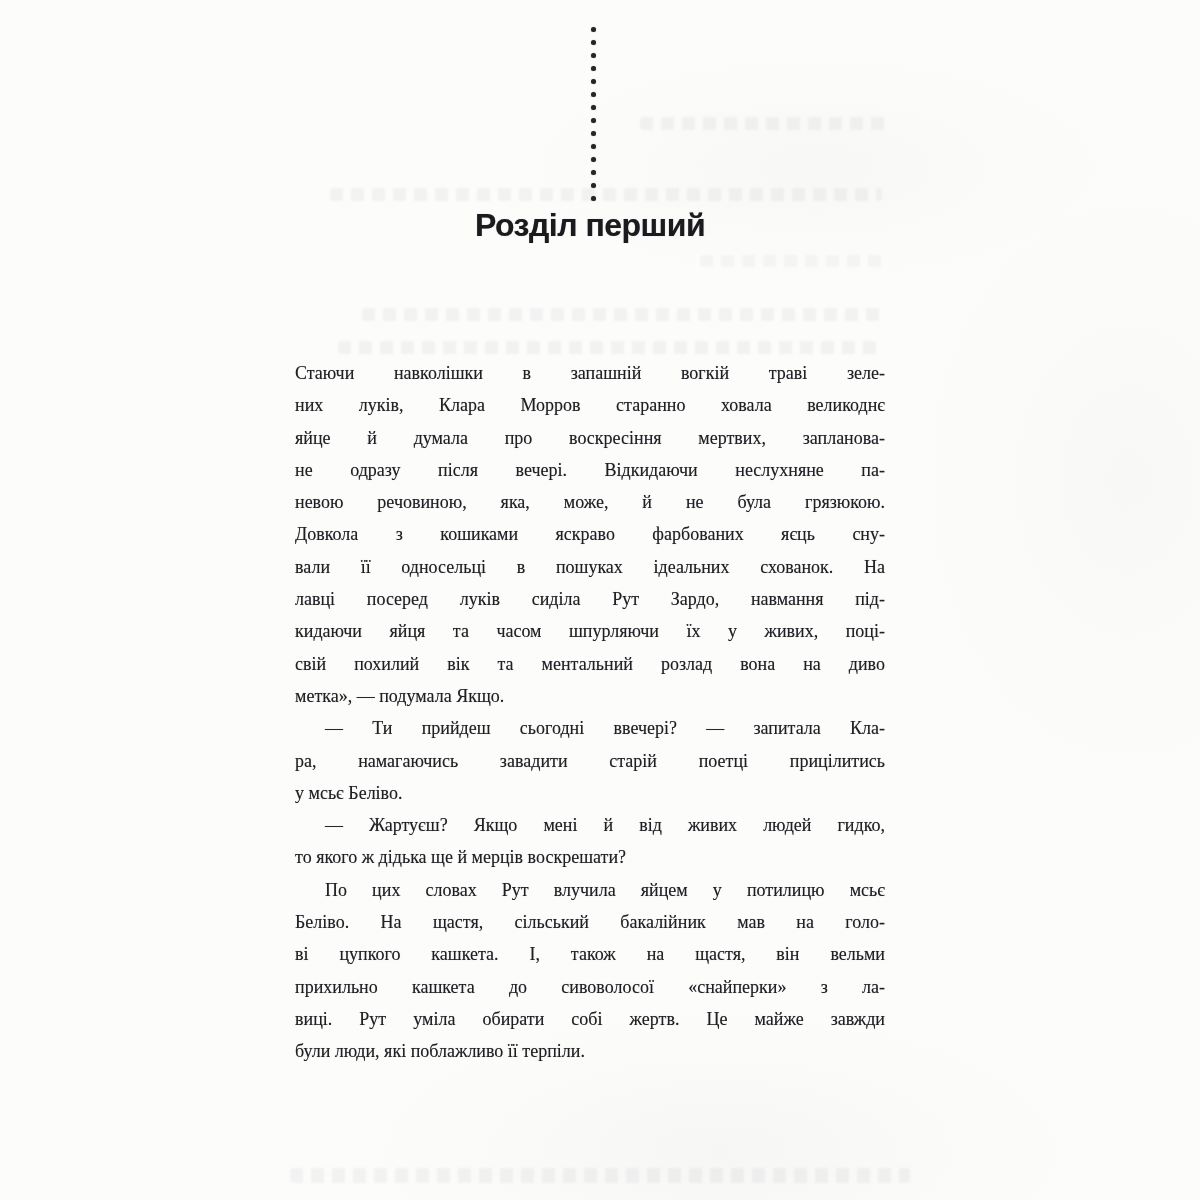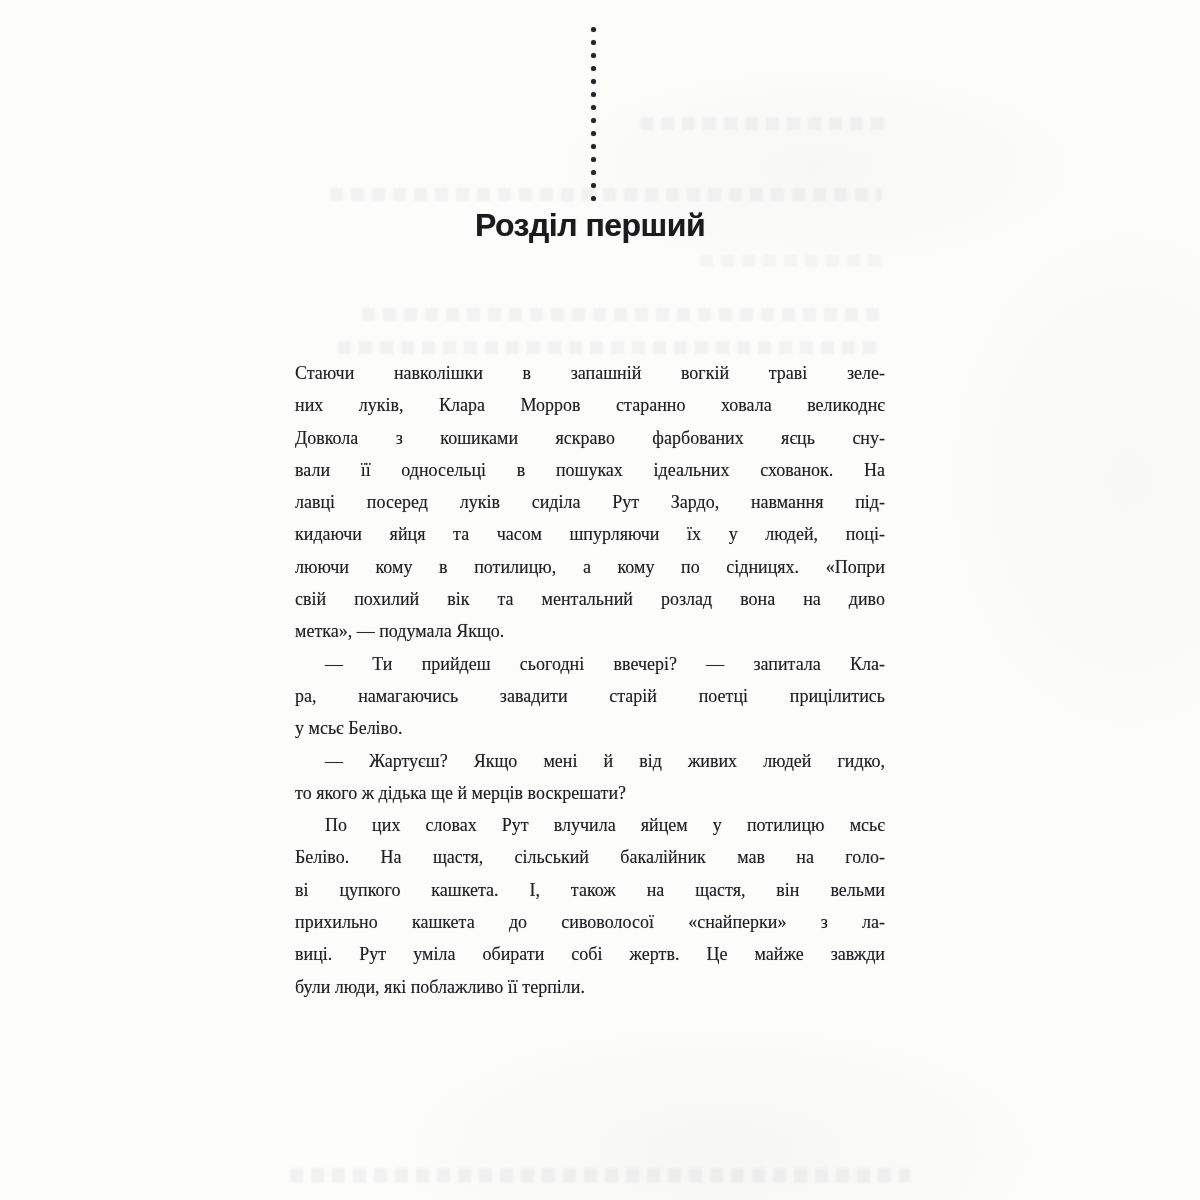--- a/index.html
+++ b/index.html
@@ -121,25 +121,27 @@
       <div class="dot"></div>
       <div class="dot"></div>
       <div class="dot"></div>
     </div>
 
   <h1 class="heading" style="color: rgb(27, 27, 31);">Розділ перший</h1>
 
   <div class="text-block" id="text-block" style="color: rgb(31, 31, 36);">
       <div class="line">Стаючи навколішки в запашній вогкій траві зеле-</div>
       <div class="line">них луків, Клара Морров старанно ховала великоднє</div>
+      <div class="line">яйце й думала про воскресіння мертвих, запланова-</div>
+      <div class="line">не одразу після вечері. Відкидаючи неслухняне па-</div>
+      <div class="line">невою речовиною, яка, може, й не була грязюкою.</div>
       <div class="line">Довкола з кошиками яскраво фарбованих яєць сну-</div>
       <div class="line">вали її односельці в пошуках ідеальних схованок. На</div>
       <div class="line">лавці посеред луків сиділа Рут Зардо, навмання під-</div>
-      <div class="line">кидаючи яйця та часом шпурляючи їх у людей, поці-</div>
-      <div class="line">люючи кому в потилицю, а кому по сідницях. «Попри</div>
+      <div class="line">кидаючи яйця та часом шпурляючи їх у живих, поці-</div>
       <div class="line">свій похилий вік та ментальний розлад вона на диво</div>
       <div class="line para-end">метка», — подумала Якщо.</div>
       <div class="line indented">— Ти прийдеш сьогодні ввечері? — запитала Кла-</div>
       <div class="line">ра, намагаючись завадити старій поетці прицілитись</div>
       <div class="line para-end">у мсьє Беліво.</div>
       <div class="line indented">— Жартуєш? Якщо мені й від живих людей гидко,</div>
       <div class="line para-end">то якого ж дідька ще й мерців воскрешати?</div>
       <div class="line indented">По цих словах Рут влучила яйцем у потилицю мсьє</div>
       <div class="line">Беліво. На щастя, сільський бакалійник мав на голо-</div>
       <div class="line">ві цупкого кашкета. І, також на щастя, він вельми</div>

